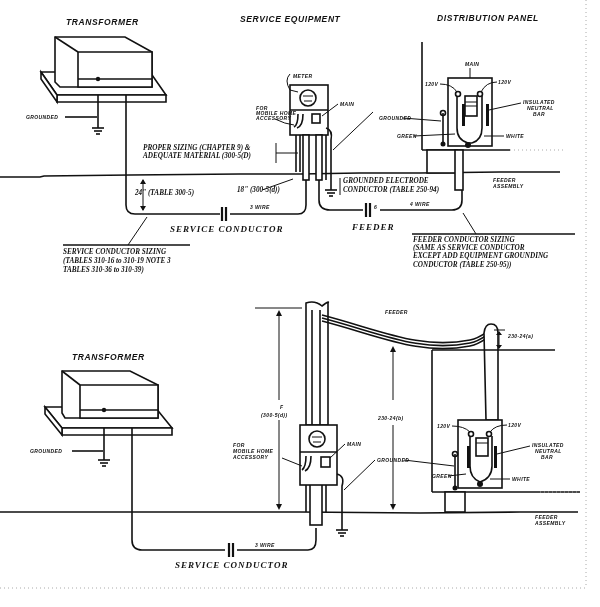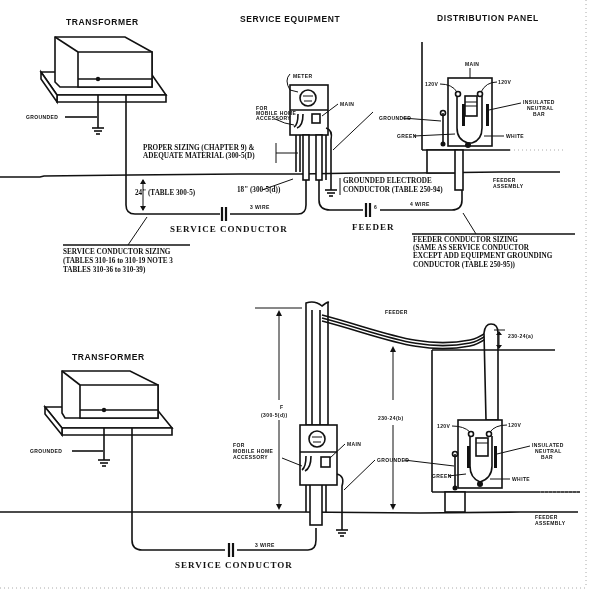--- a/index.html
+++ b/index.html
@@ -1,17 +1,17 @@
 <!DOCTYPE html>
 <html><head>
 <meta charset="utf-8">
 <style>
   html, body { margin: 0; padding: 0; background: #ffffff; }
   body { width: 600px; height: 607px; position: relative; overflow: hidden; font-family: "Liberation Sans", sans-serif; }
-  #stage { position: absolute; left: 0; top: 0; width: 600px; height: 607px; }
+  #stage { position: absolute; left: 0; top: 0; width: 600px; height: 607px; font-style: italic; }
   svg { position: absolute; left: 0; top: 0; }
   .ln { stroke: #111; fill: none; stroke-width: 1.6; }
   .thin { stroke: #111; fill: none; stroke-width: 1; }
   .thick { stroke: #111; fill: none; stroke-width: 2.2; }
   .fillw { fill: #fff; stroke: #111; stroke-width: 1.6; }
   .fillb { fill: #111; stroke: none; }
   .dot { stroke: #aaa; stroke-dasharray: 1 3; fill: none; stroke-width: 1; }
   text { font-family: "Liberation Sans", sans-serif; fill: #111; font-weight: bold; }
   .hdr { font-size: 8.5px; letter-spacing: 0.6px; }
   .sm { font-size: 5px; letter-spacing: 0.4px; }

